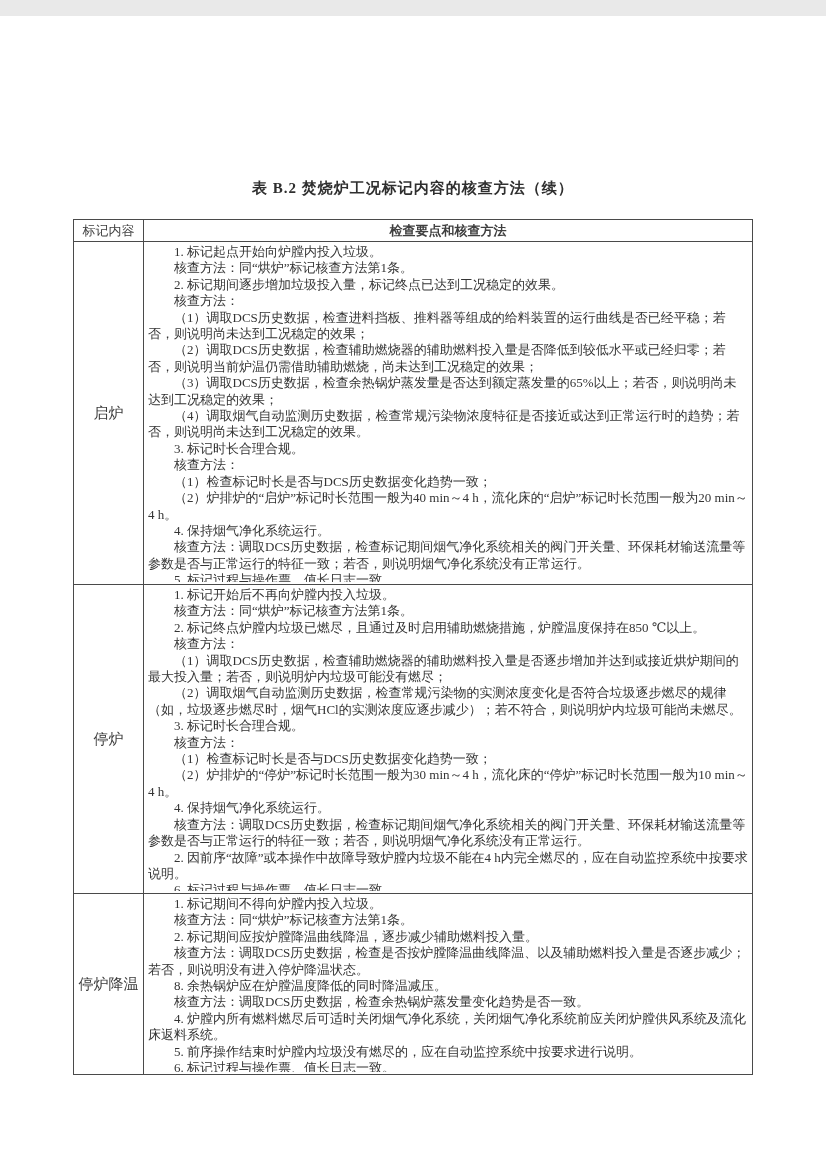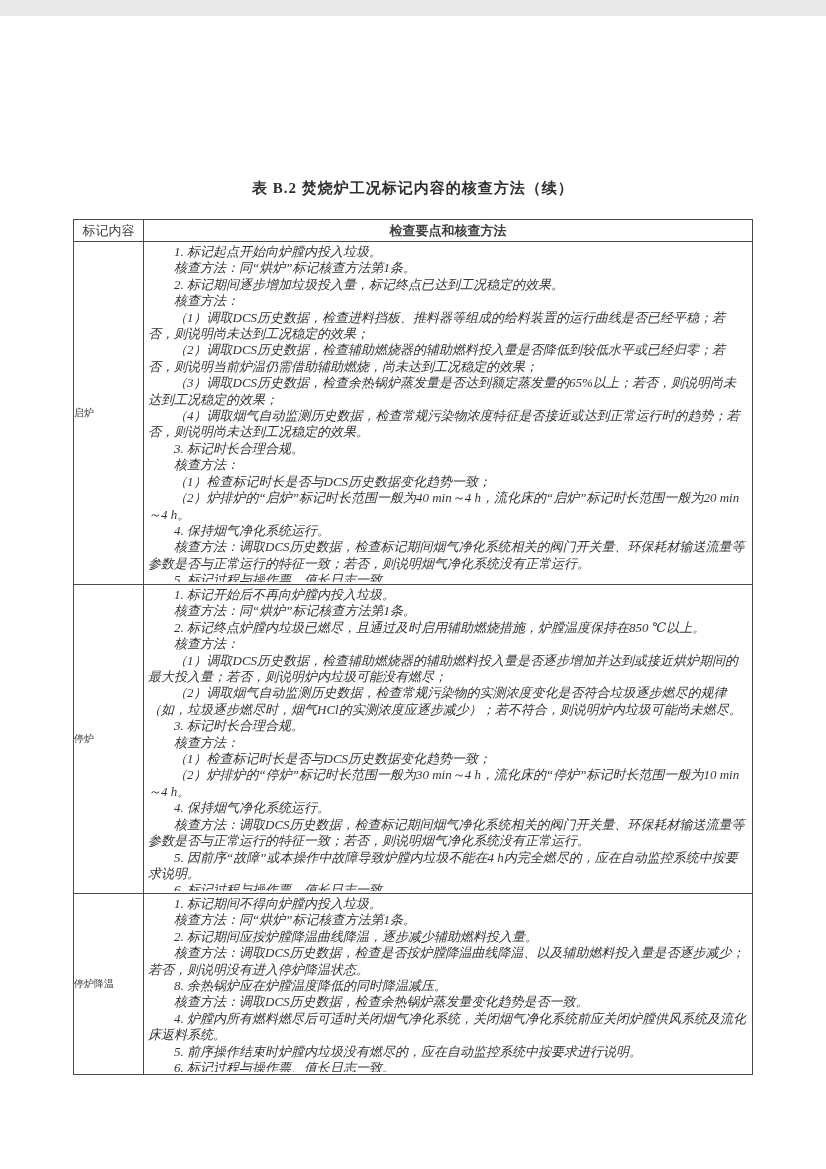--- a/index.html
+++ b/index.html
@@ -50,30 +50,29 @@
   th.col-method-header {
     height: 22px;
     font-weight: bold;
     text-align: center;
     vertical-align: middle;
     font-size: 13px;
     color: #3f3f3f;
   }
   td.label-cell {
     width: 70px;
-    text-align: left;
+    text-align: center;
     vertical-align: middle;
-    font-size: 10px;
+    font-size: 15px;
     color: #3b3b3b;
     letter-spacing: 0;
   }
   td.content-cell {
     vertical-align: top;
     padding: 2px 4px 2px 4px;
-    font-style: italic;
   }
   td.content-cell .inner { overflow: hidden; }
   tr.row-0 .inner { height: 338px; }
   tr.row-1 .inner { height: 304px; }
   tr.row-2 .inner { height: 176px; }
   td.content-cell p {
     margin: 0;
     text-indent: 2em;
     line-height: 16.4px;
     font-size: 13px;
@@ -136,21 +135,21 @@
               <p>2. 标记终点炉膛内垃圾已燃尽，且通过及时启用辅助燃烧措施，炉膛温度保持在850 ℃以上。</p>
               <p>核查方法：</p>
               <p>（1）调取DCS历史数据，检查辅助燃烧器的辅助燃料投入量是否逐步增加并达到或接近烘炉期间的最大投入量；若否，则说明炉内垃圾可能没有燃尽；</p>
               <p>（2）调取烟气自动监测历史数据，检查常规污染物的实测浓度变化是否符合垃圾逐步燃尽的规律（如，垃圾逐步燃尽时，烟气HCl的实测浓度应逐步减少）；若不符合，则说明炉内垃圾可能尚未燃尽。</p>
               <p>3. 标记时长合理合规。</p>
               <p>核查方法：</p>
               <p>（1）检查标记时长是否与DCS历史数据变化趋势一致；</p>
               <p>（2）炉排炉的“停炉”标记时长范围一般为30 min～4 h，流化床的“停炉”标记时长范围一般为10 min～4 h。</p>
               <p>4. 保持烟气净化系统运行。</p>
               <p>核查方法：调取DCS历史数据，检查标记期间烟气净化系统相关的阀门开关量、环保耗材输送流量等参数是否与正常运行的特征一致；若否，则说明烟气净化系统没有正常运行。</p>
-              <p>5. 因前序“故障”或本操作中故障导致炉膛内垃圾不能在4 h内完全燃尽的，应在自动监控系统中按要求说明。</p>
+              <p>2. 因前序“故障”或本操作中故障导致炉膛内垃圾不能在4 h内完全燃尽的，应在自动监控系统中按要求说明。</p>
               <p>6. 标记过程与操作票、值长日志一致。</p>
             </div>
           </td>
         </tr>
         <tr class="row-2">
           <td class="label-cell">停炉降温</td>
           <td class="content-cell">
             <div class="inner">
               <p>1. 标记期间不得向炉膛内投入垃圾。</p>
               <p>核查方法：同“烘炉”标记核查方法第1条。</p>

